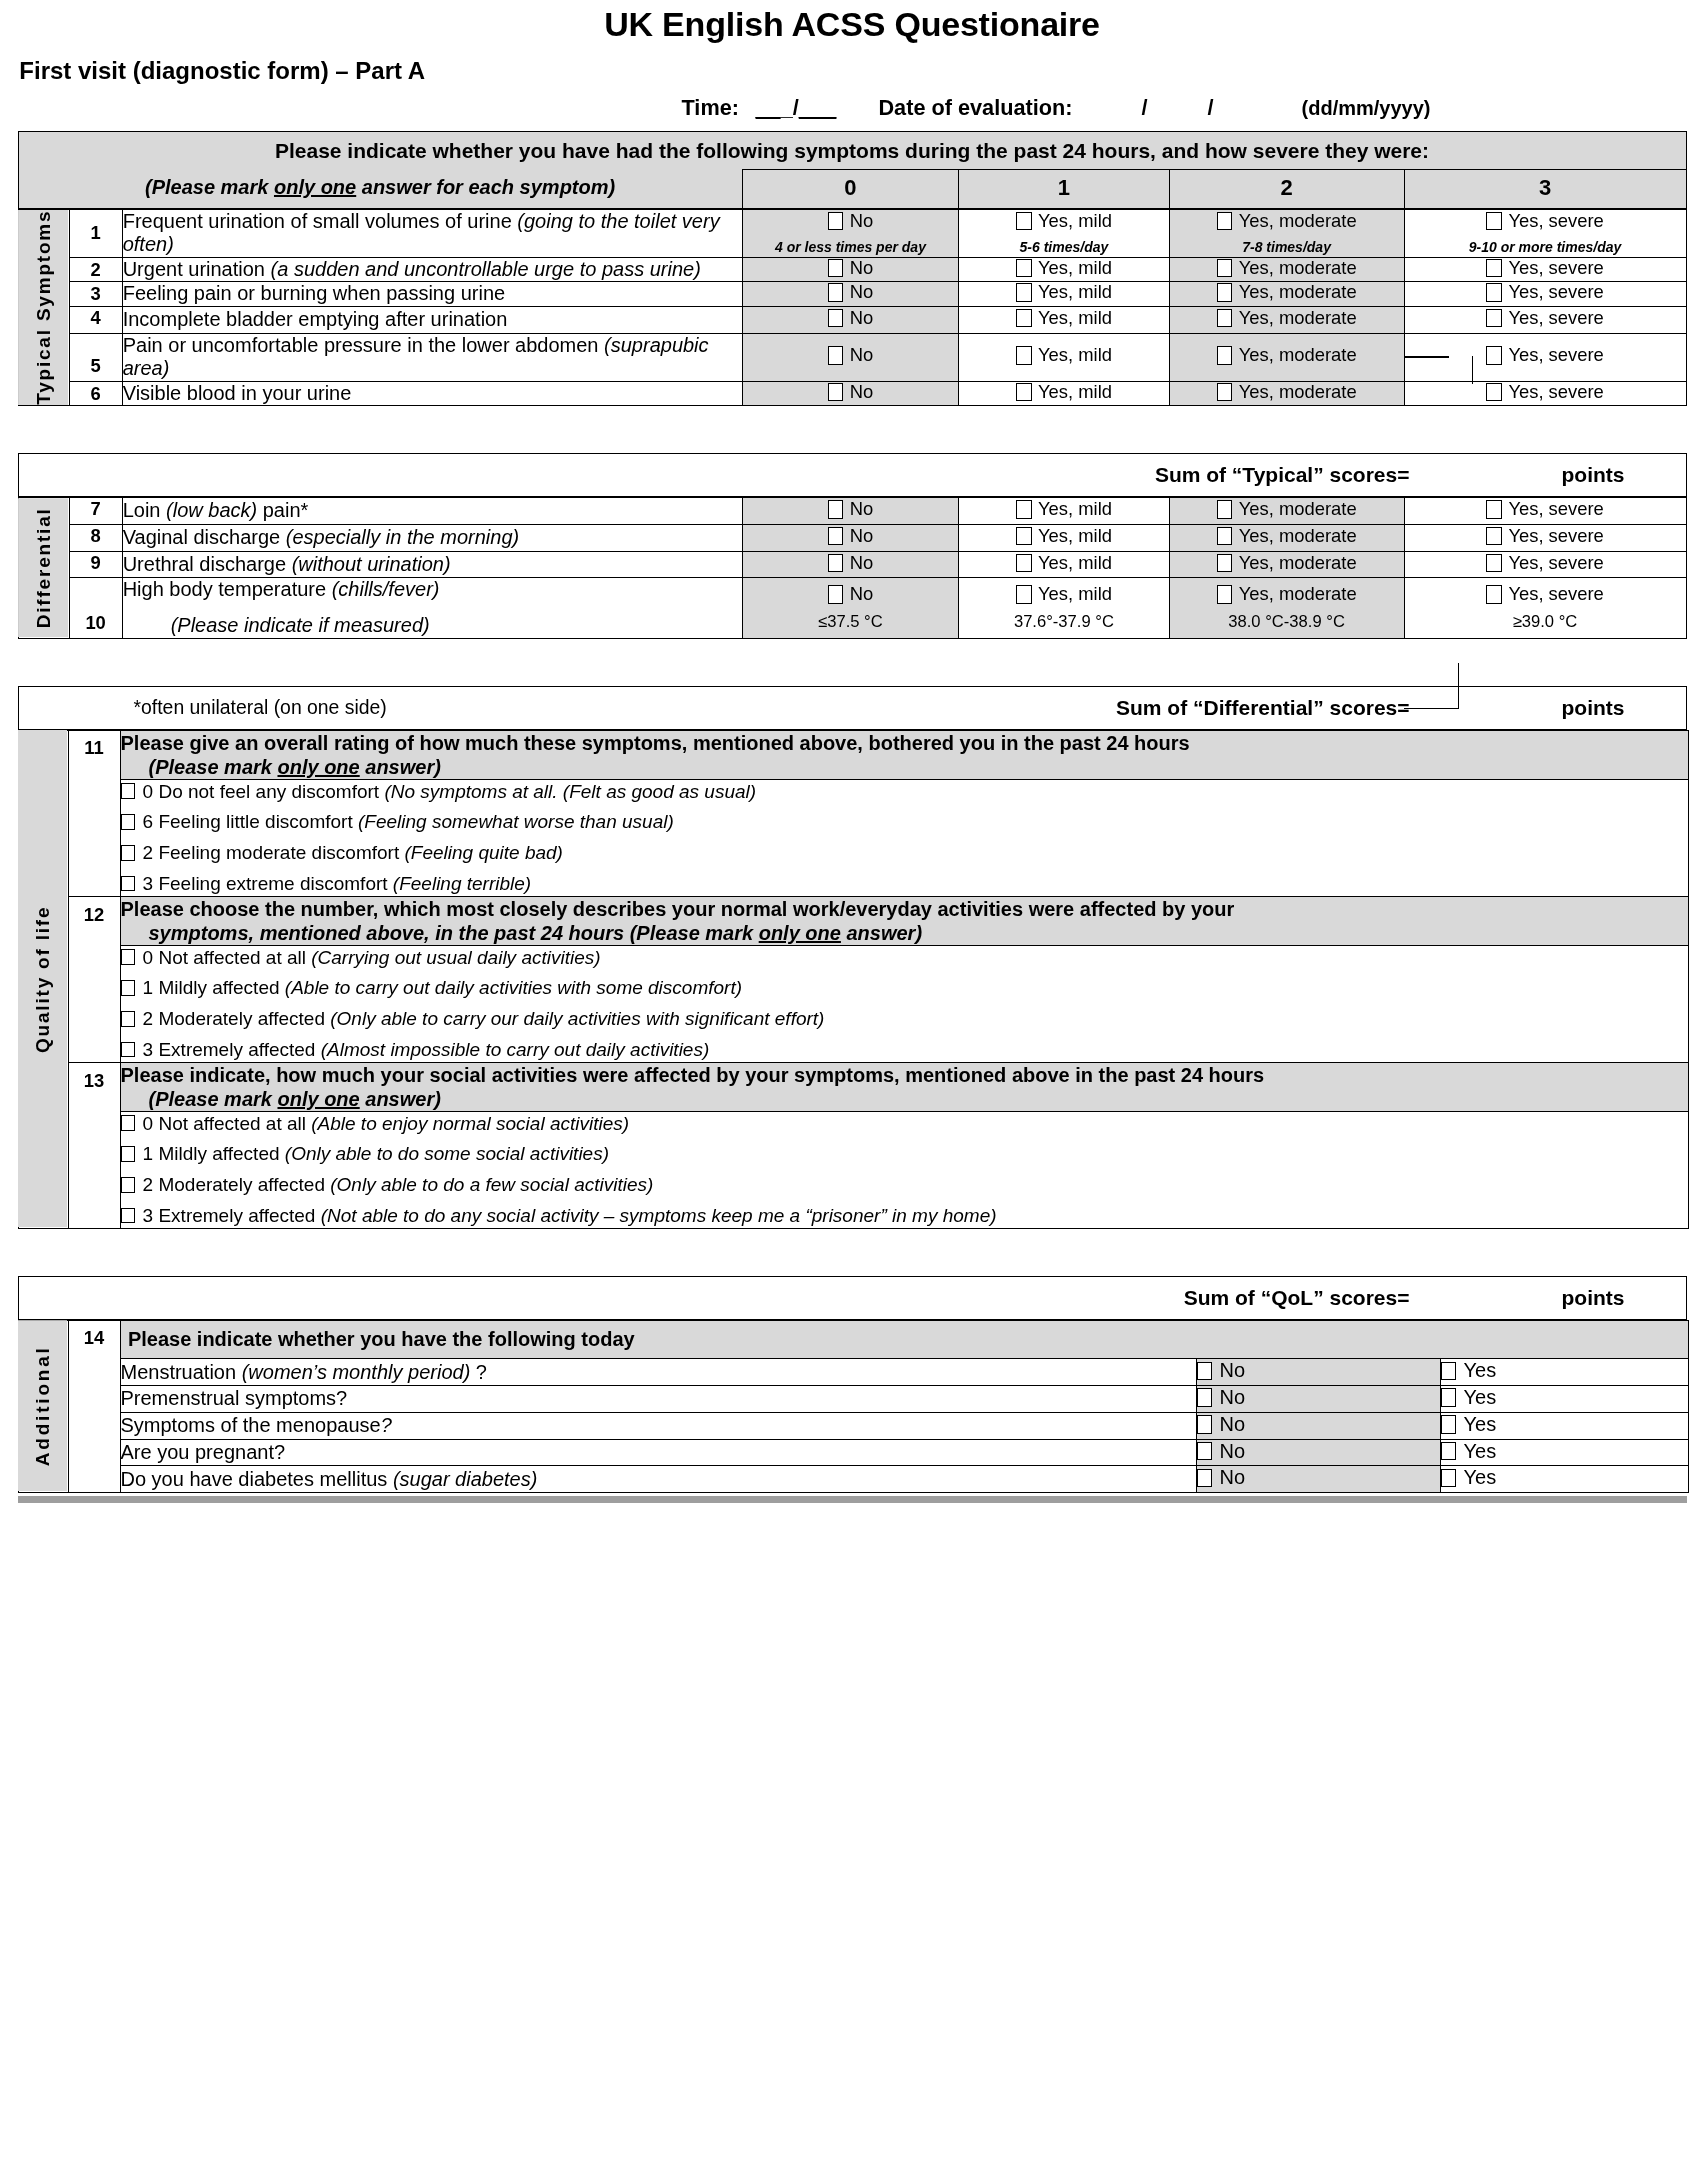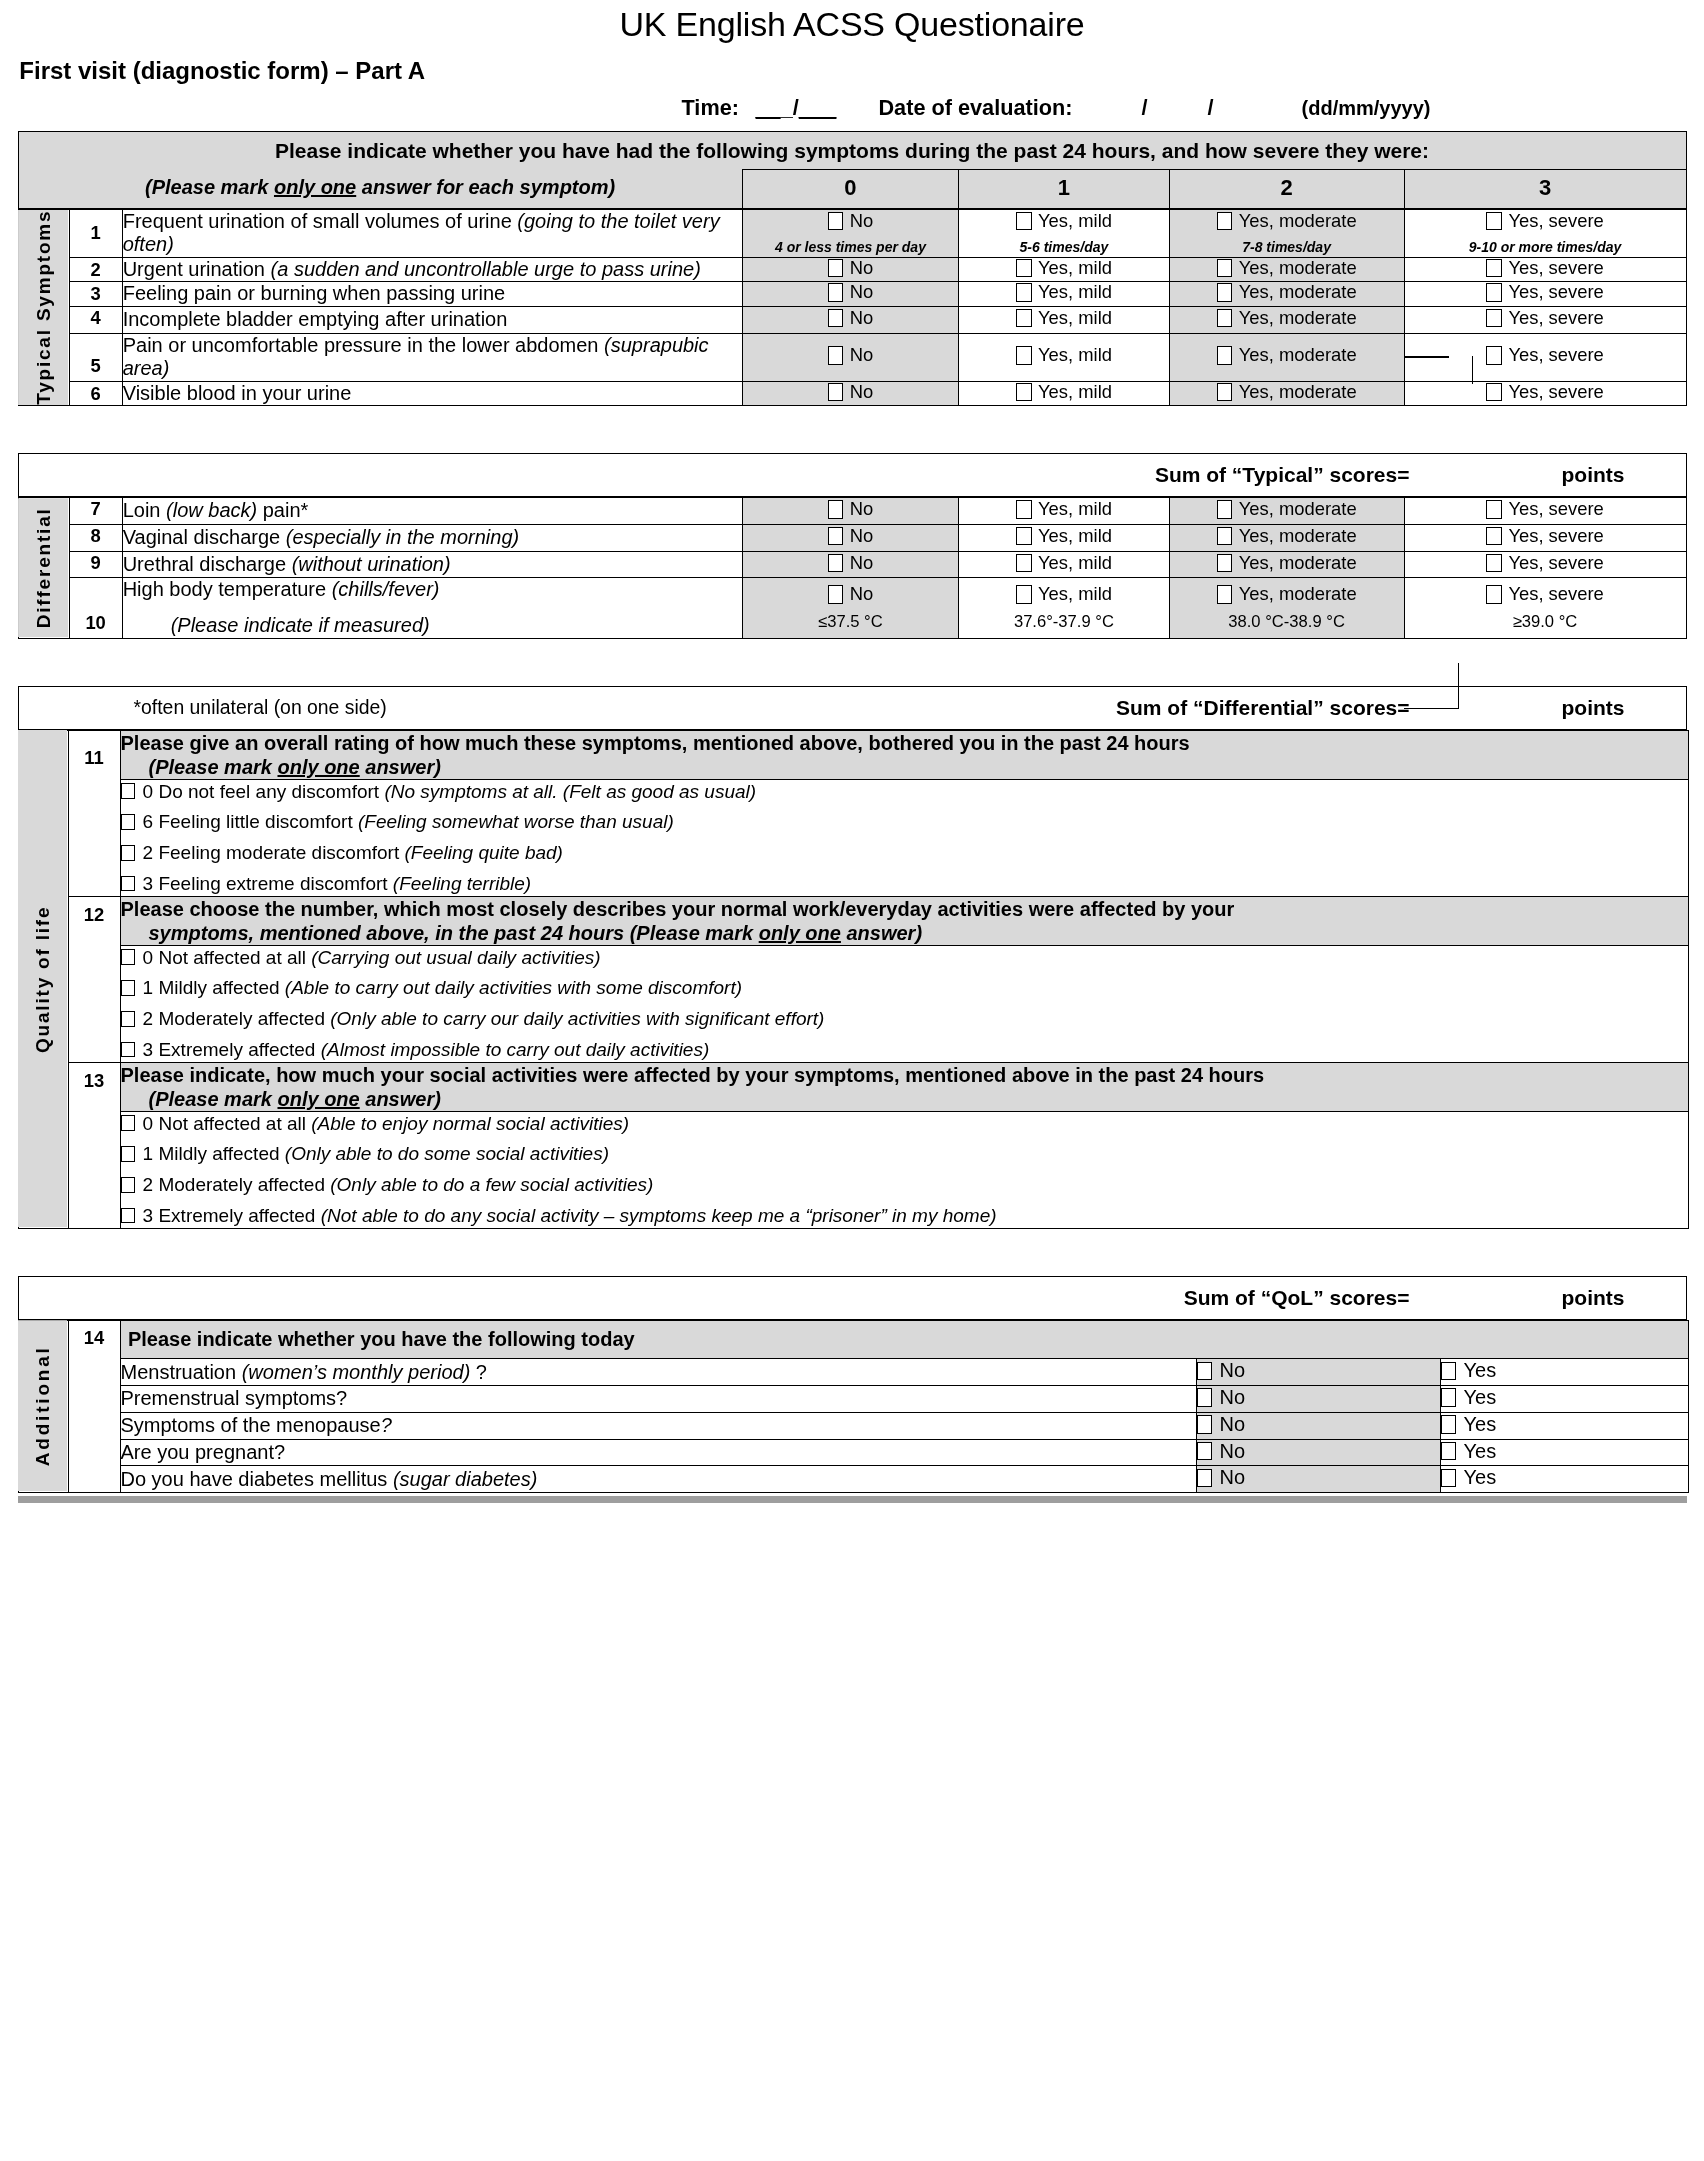--- a/index.html
+++ b/index.html
@@ -10,21 +10,21 @@
     font-family: "Liberation Sans", sans-serif;
     color: #000;
     -webkit-font-smoothing: none;
   }
   .page { width: 1704px; padding: 0 17.5px 6.5px 17.5px; }
 
   
   .doc-title {
     text-align: center;
     font-size: 34px;
-    font-weight: normal;
+    font-weight: bold;
     letter-spacing: -0.2px;
     margin: 4.6px 0 13px 0;
   }
   .subtitle {
     font-size: 24px;
     font-weight: bold;
     margin: 0 0 10px 1.8px;
   }
   .meta-line {
     display: flex;
@@ -462,21 +462,21 @@
 
   <table class="grid outer" style="border-top:none;">
     <colgroup>
       <col class="c-side">
         <col class="c-num">
         <col style="width:1568px;">
     </colgroup>
     <tbody id="qol-body">
         <tr>
           <td class="shade bk side-label" rowspan="6">Quality of life</td>
-          <td class="qnum bk white" rowspan="2" style="vertical-align:top;padding-top:16px;">11</td>
+          <td class="qnum bk white" rowspan="2" style="vertical-align:top;padding-top:6px;">11</td>
           <td class="qol-head bk shade">
             <div>Please give an overall rating of how much these symptoms, mentioned above, bothered you in the past 24 hours</div>
             <div class="mark"><span>(Please mark  </span><span class="u2">only one</span><span> answer)</span></div>
           </td>
         </tr>
         <tr>
           <td class="bk white opts-list">
             <div class="opt-line">
               <span class="cb2"></span>
               <span><span>0 Do not feel any discomfort </span><i>(No symptoms at all. (Felt as good as usual)</i></span>

